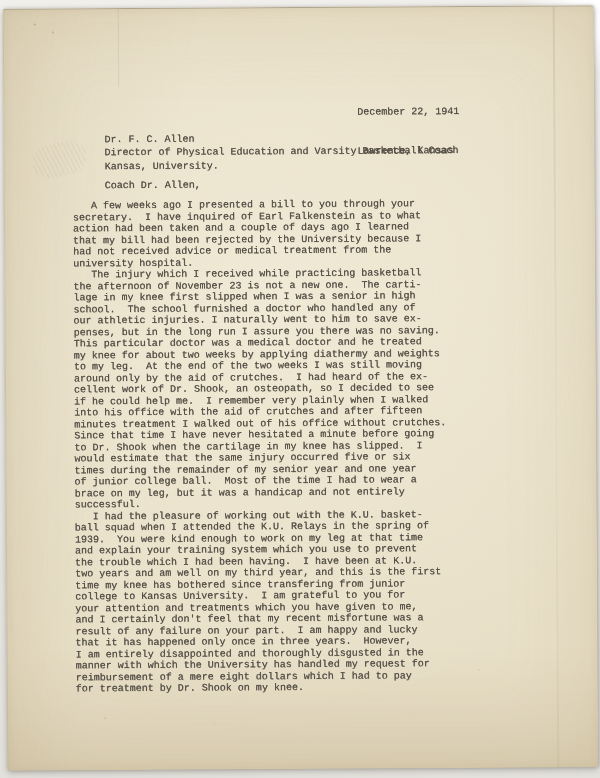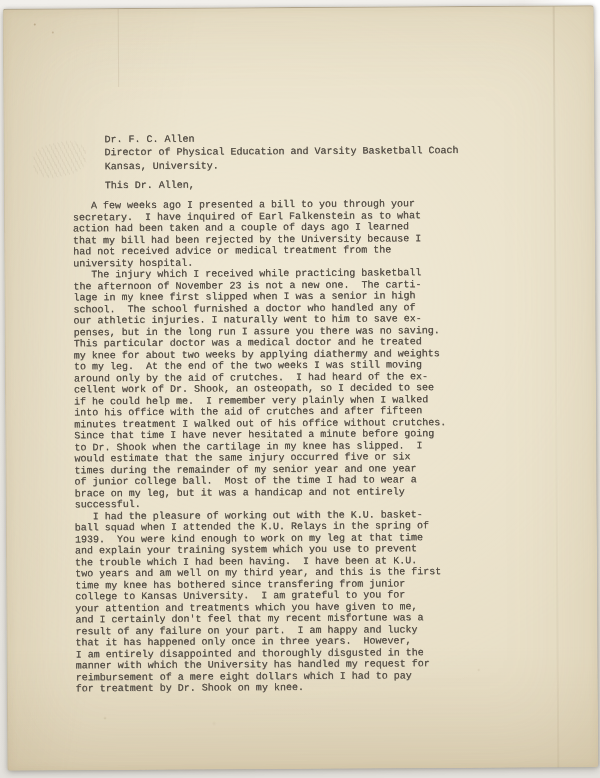--- a/index.html
+++ b/index.html
@@ -72,20 +72,24 @@
 </head>
 <body>
 
 <div class="scene">
   <div class="paper">
     <div class="specks"></div>
     <div class="smudge"></div>
     <div class="crease crease-right"></div>
     <div class="crease crease-topfold"></div>
 
+    <div class="txt dateblock">
+      <div class="line">December 22, 1941</div>
+      <div class="line">Lawrence, Kansas</div>
+    </div>
 
     <div class="txt address"><div class="line">Dr. F. C. Allen</div><div class="line">Director of Physical Education and Varsity Basketball Coach</div><div class="line">Kansas, University.</div></div>
 
-    <div class="txt salutation line">This Dr. Allen,</div>
+    <div class="txt salutation line">Coach Dr. Allen,</div>
 
     <div class="txt bodytext"><div class="line">   A few weeks ago I presented a bill to you through your</div><div class="line">secretary.  I have inquired of Earl Falkenstein as to what</div><div class="line">action had been taken and a couple of days ago I learned</div><div class="line">that my bill had been rejected by the University because I</div><div class="line">had not received advice or medical treatment from the</div><div class="line">university hospital.</div><div class="line">   The injury which I received while practicing basketball</div><div class="line">the afternoon of November 23 is not a new one.  The carti-</div><div class="line">lage in my knee first slipped when I was a senior in high</div><div class="line">school.  The school furnished a doctor who handled any of</div><div class="line">our athletic injuries. I naturally went to him to save ex-</div><div class="line">penses, but in the long run I assure you there was no saving.</div><div class="line">This particular doctor was a medical doctor and he treated</div><div class="line">my knee for about two weeks by applying diathermy and weights</div><div class="line">to my leg.  At the end of the two weeks I was still moving</div><div class="line">around only by the aid of crutches.  I had heard of the ex-</div><div class="line">cellent work of Dr. Shook, an osteopath, so I decided to see</div><div class="line">if he could help me.  I remember very plainly when I walked</div><div class="line">into his office with the aid of crutches and after fifteen</div><div class="line">minutes treatment I walked out of his office without crutches.</div><div class="line">Since that time I have never hesitated a minute before going</div><div class="line">to Dr. Shook when the cartilage in my knee has slipped.  I</div><div class="line">would estimate that the same injury occurred five or six</div><div class="line">times during the remainder of my senior year and one year</div><div class="line">of junior college ball.  Most of the time I had to wear a</div><div class="line">brace on my leg, but it was a handicap and not entirely</div><div class="line">successful.</div><div class="line">   I had the pleasure of working out with the K.U. basket-</div><div class="line">ball squad when I attended the K.U. Relays in the spring of</div><div class="line">1939.  You were kind enough to work on my leg at that time</div><div class="line">and explain your training system which you use to prevent</div><div class="line">the trouble which I had been having.  I have been at K.U.</div><div class="line">two years and am well on my third year, and this is the first</div><div class="line">time my knee has bothered since transfering from junior</div><div class="line">college to Kansas University.  I am grateful to you for</div><div class="line">your attention and treatments which you have given to me,</div><div class="line">and I certainly don't feel that my recent misfortune was a</div><div class="line">result of any failure on your part.  I am happy and lucky</div><div class="line">that it has happened only once in three years.  However,</div><div class="line">I am entirely disappointed and thoroughly disgusted in the</div><div class="line">manner with which the University has handled my request for</div><div class="line">reimbursement of a mere eight dollars which I had to pay</div><div class="line">for treatment by Dr. Shook on my knee.</div></div>
   </div>
 </div>
 
 </body></html>

